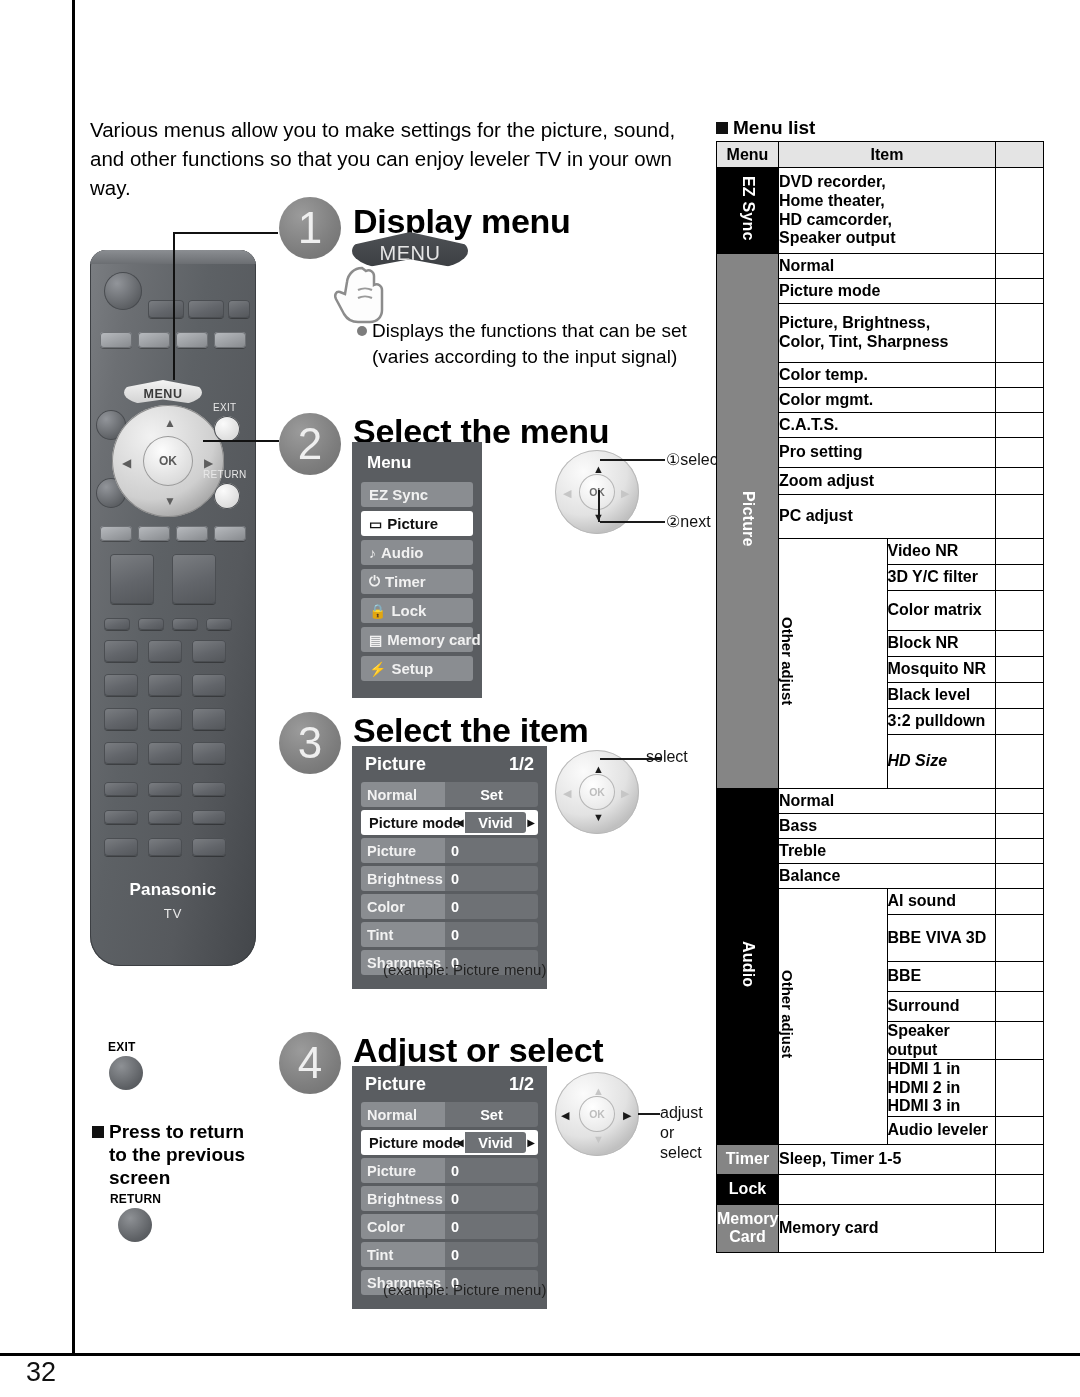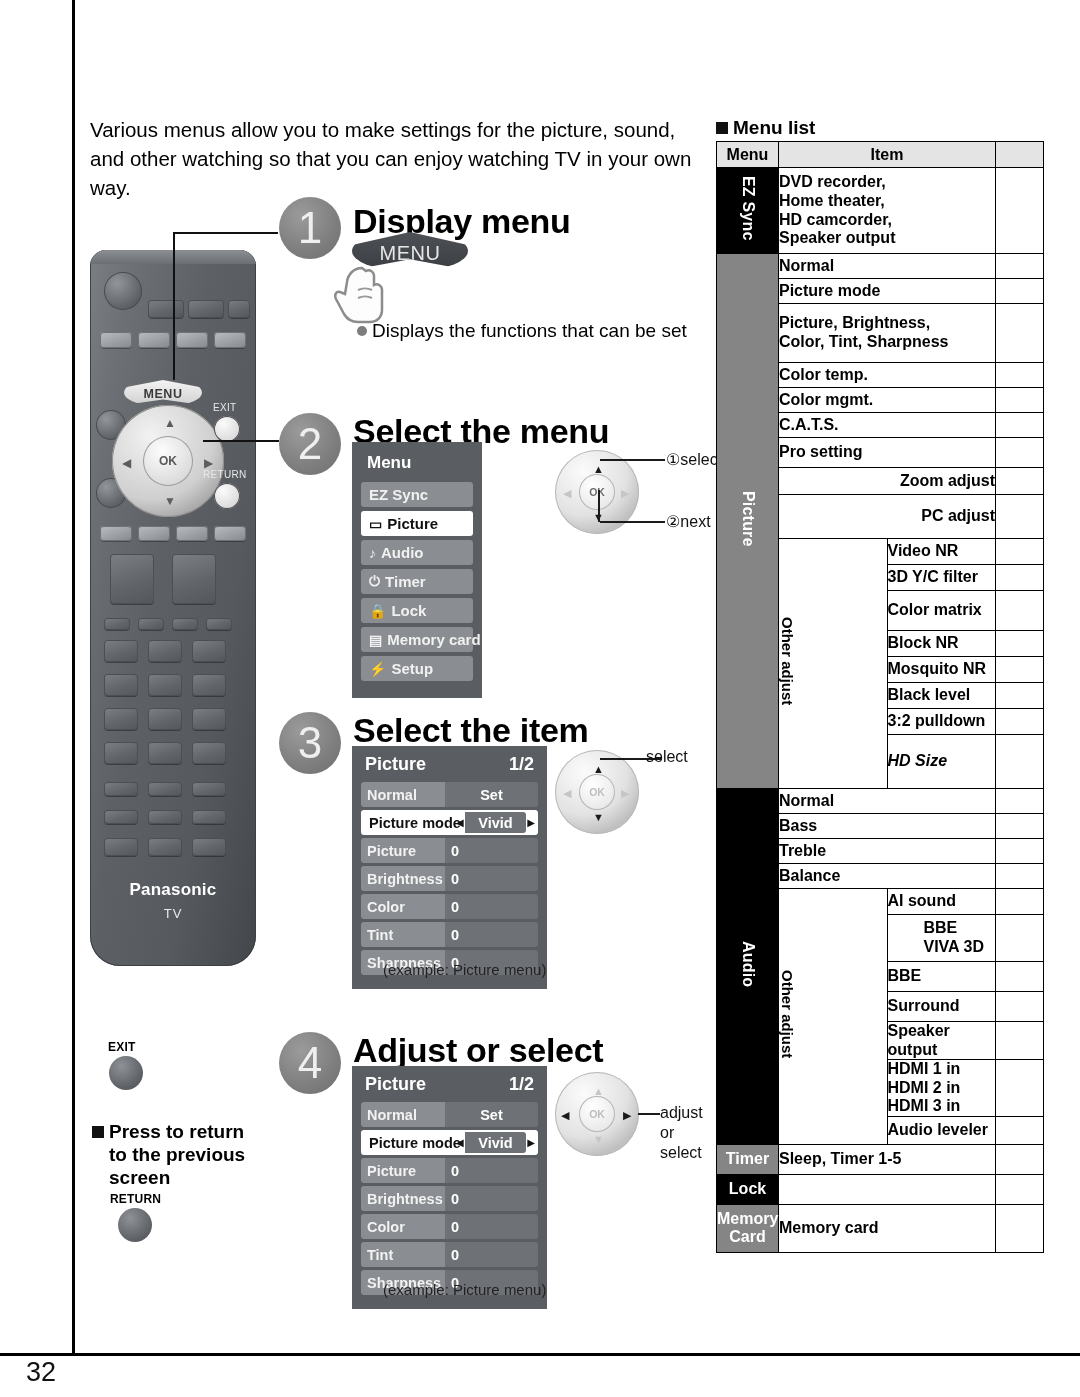--- a/index.html
+++ b/index.html
@@ -274,21 +274,21 @@
 </style>
 </head>
 <body>
 
 <div id="page">
 
   <div class="frame-left"></div>
   <div class="frame-bottom"></div>
   <div class="page-number">32</div>
 
-  <p class="intro">Various menus allow you to make settings for the picture, sound, and other watching so that you can enjoy watching TV in your own way.</p>
+  <p class="intro">Various menus allow you to make settings for the picture, sound, and other functions so that you can enjoy leveler TV in your own way.</p>
 
   <div class="remote">
     <div class="remote-top-sheen"></div>
 
     <div class="rc-round" style="left:14px;top:22px;width:38px;height:38px;"></div>
 
     <div class="rc-btn" style="left:58px;top:50px;width:36px;height:18px;"></div>
     <div class="rc-btn" style="left:98px;top:50px;width:36px;height:18px;"></div>
     <div class="rc-btn" style="left:138px;top:50px;width:22px;height:18px;"></div>
 
@@ -365,20 +365,21 @@
 
   <div class="menu-key-big">MENU</div>
   <svg class="hand-icon" viewBox="0 0 56 62">
     <path d="M30 6 C22 6 16 12 15 20 L13 32 L8 30 C4 29 2 33 4 37 L12 52 C15 57 20 60 26 60 L38 60 C45 60 50 55 50 48 L50 28 C50 24 46 21 42 23 L42 14 C42 10 38 7 34 9 Z" fill="#fdfdfd" stroke="#8c8c8c" stroke-width="2.5"></path>
     <path d="M26 28 C30 26 36 26 40 28" fill="none" stroke="#9a9a9a" stroke-width="2"></path>
     <path d="M26 36 C30 34 36 34 40 36" fill="none" stroke="#9a9a9a" stroke-width="2"></path>
   </svg>
 
   <div class="bullet-note" style="left:357px;top:318px;">
     <span class="bullet-dot"></span><span>Displays the functions that can be set</span><br>
+    <span style="padding-left:15px;display:inline-block;">(varies according to the input signal)</span>
   </div>
 
   <div class="step-num" style="left:279px;top:413px;">2</div>
   <div class="step-title" style="left:353px;top:412px;">Select the menu</div>
 
   <div class="osd" style="left:352px;top:442px;width:130px;">
     <div class="osd-head">
       <span>Menu</span>
     </div>
     <div id="osd-menu-items">
@@ -589,25 +590,25 @@
         </tr>
         <tr>
           <td class="item" colspan="2" style="height: 25px;">C.A.T.S.</td>
           <td class="ref">&nbsp;</td>
         </tr>
         <tr>
           <td class="item" colspan="2" style="height: 30px;">Pro setting</td>
           <td class="ref">&nbsp;</td>
         </tr>
         <tr>
-          <td class="item" colspan="2" style="height: 27px; text-align: right;">Zoom adjust</td>
-          <td class="ref">&nbsp;</td>
-        </tr>
-        <tr>
-          <td class="item" colspan="2" style="height: 44px; text-align: right;">PC adjust</td>
+          <td class="item" colspan="2" style="height: 27px;">Zoom adjust</td>
+          <td class="ref">&nbsp;</td>
+        </tr>
+        <tr>
+          <td class="item" colspan="2" style="height: 44px;">PC adjust</td>
           <td class="ref">&nbsp;</td>
         </tr>
         <tr>
           <td class="sub" rowspan="8"><span class="sub-inner">Other adjust</span></td>
           <td class="item" colspan="1" style="height: 26px; margin-left: 44px;">Video NR</td>
           <td class="ref">&nbsp;</td>
         </tr>
         <tr>
           <td class="item" colspan="1" style="height: 26px;">3D Y/C filter</td>
           <td class="ref">&nbsp;</td>
@@ -652,21 +653,21 @@
         <tr>
           <td class="item" colspan="2" style="height: 25px;">Balance</td>
           <td class="ref">&nbsp;</td>
         </tr>
         <tr>
           <td class="sub" rowspan="7"><span class="sub-inner">Other adjust</span></td>
           <td class="item" colspan="1" style="height: 26px;">AI sound</td>
           <td class="ref">&nbsp;</td>
         </tr>
         <tr>
-          <td class="item" colspan="1" style="height: 47px; padding-left: 36px;">BBE VIVA 3D</td>
+          <td class="item" colspan="1" style="height: 47px;">BBE VIVA 3D</td>
           <td class="ref">&nbsp;</td>
         </tr>
         <tr>
           <td class="item" colspan="1" style="height: 30px;">BBE</td>
           <td class="ref">&nbsp;</td>
         </tr>
         <tr>
           <td class="item" colspan="1" style="height: 30px;">Surround</td>
           <td class="ref">&nbsp;</td>
         </tr>

